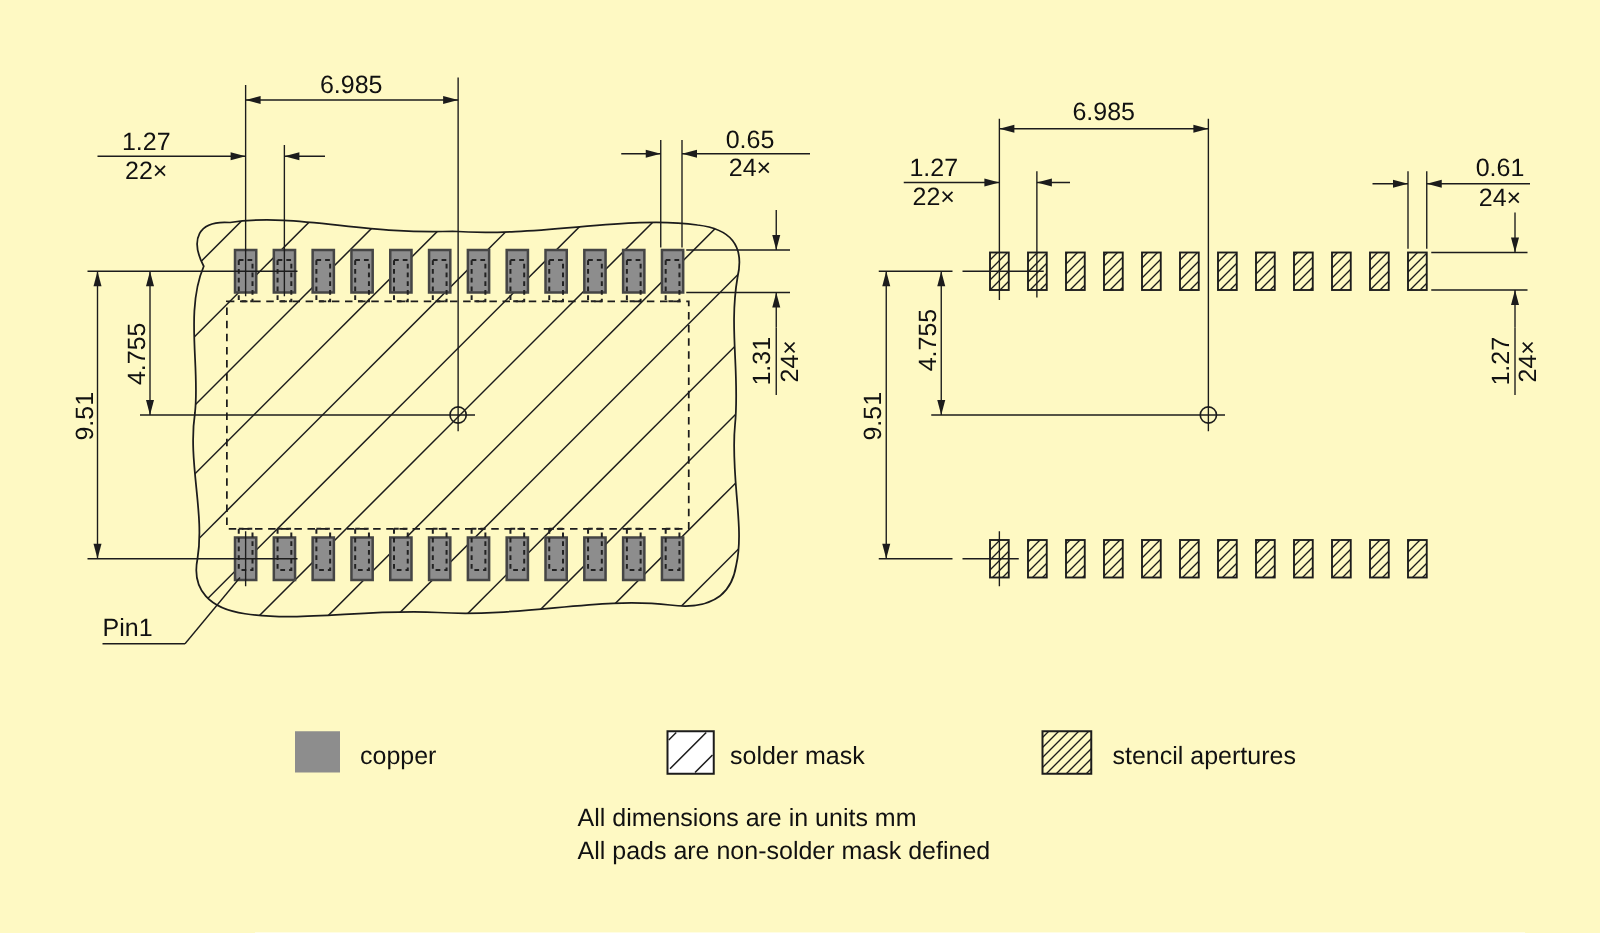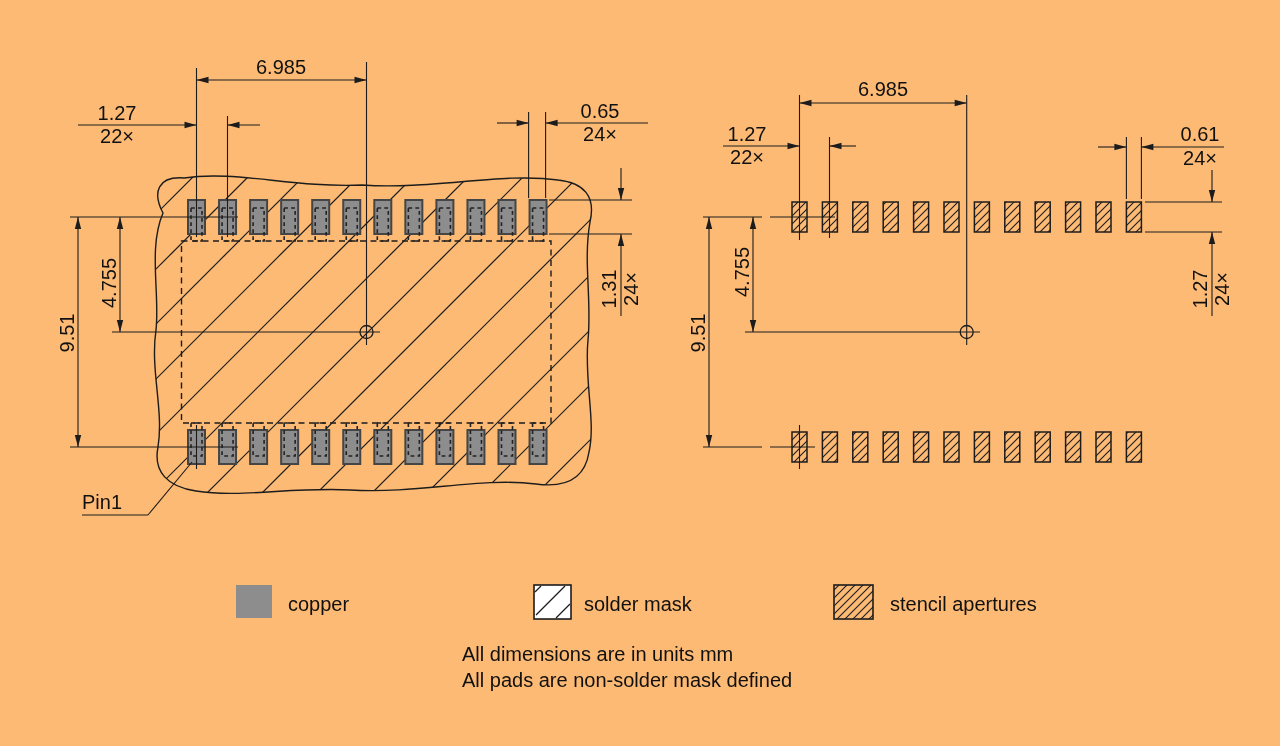--- a/index.html
+++ b/index.html
@@ -1,16 +1,16 @@
 <!DOCTYPE html>
 <html><head>
 <meta charset="utf-8">
 <style>
   html,body{margin:0;padding:0;background:#ffffff;}
-  .canvas{width:1280px;height:746px;position:relative;background:#fdba74;overflow:hidden;}
+  .canvas{width:1280px;height:746px;position:relative;background:#fef9c3;overflow:hidden;}
   svg{display:block;}
   svg text{font-family:"Liberation Sans", sans-serif;font-size:20px;fill:#111;}
   .rotlbl{font-size:20px;}
 </style>
 </head>
 <body>
 
 <div class="canvas">
 <svg id="dwg" viewBox="0 0 1280 746" width="1280" height="746">
   <defs>

